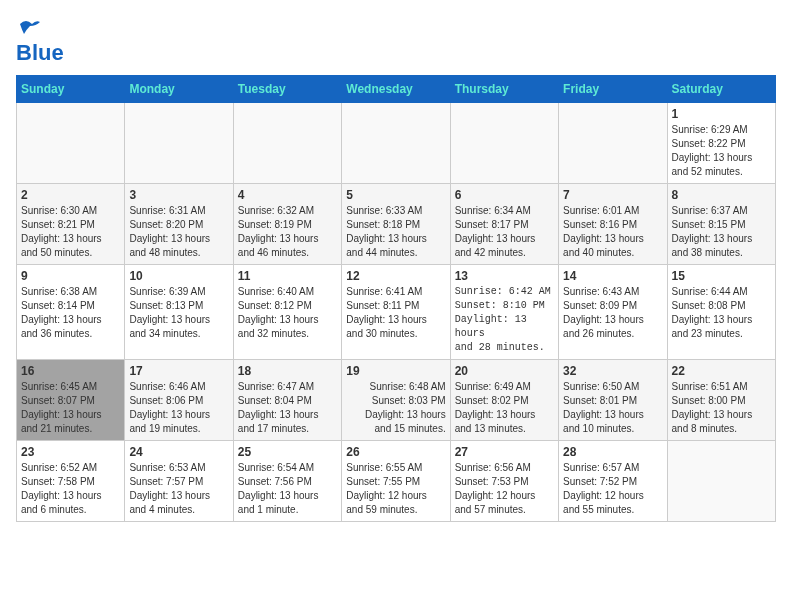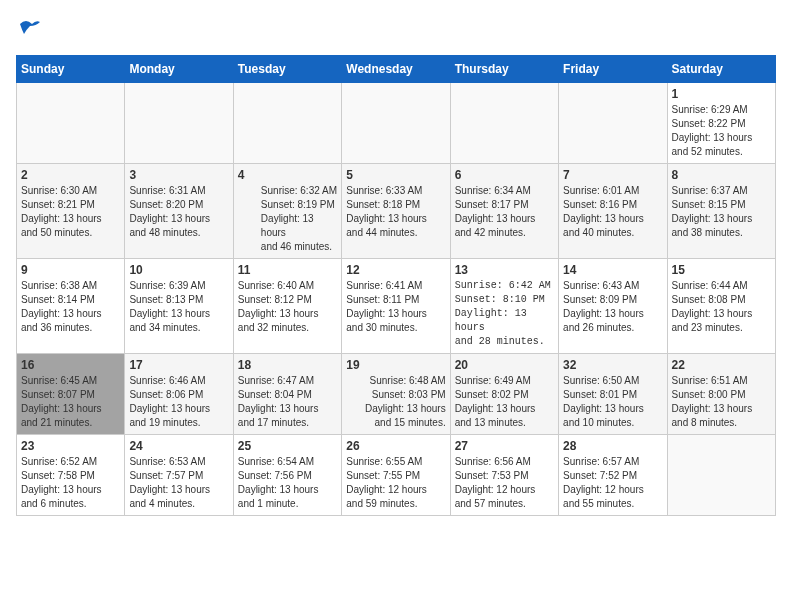--- a/index.html
+++ b/index.html
@@ -44,21 +44,21 @@
       font-size: 14px;
       color: #333;
     }
     .calendar {
       width: 100%;
       border-collapse: collapse;
       font-size: 10.5px;
     }
     .calendar th {
       background: #1565c0;
-      color: #ffffff;
+      color: #5eead4;
       padding: 6px 4px;
       text-align: left;
       font-weight: bold;
       font-size: 12px;
       border: 1px solid #1565c0;
     }
     .calendar td {
       border: 1px solid #ccc;
       vertical-align: top;
       padding: 4px;
@@ -87,20 +87,23 @@
 <div class="header">
   <div class="logo">
     <div>
       <div style="display:flex;align-items:center;">
         <div class="logo-text">
           <svg class="logo-icon" viewBox="0 0 24 24">
               <path d="M2 8 Q8 2 14 8 Q18 4 22 6 Q18 10 12 10 Q8 14 6 18 Q4 14 2 8Z" fill="#1565c0"></path>
             </svg>
         </div>
         <div></div>
+      </div>
+      <div class="logo-text" style="margin-top:-4px;">
+        <span class="logo-blue">Blue</span>
       </div>
     </div>
   </div>
   <div class="title-block">
     <div class="month-title"></div>
     <div class="location"></div>
   </div>
 </div>
 
 <table class="calendar">
@@ -141,21 +144,21 @@
         </td>
         <td style="background: rgb(245, 245, 245);">
           <span class="day-num">3</span>
           <div class="cell-info" style="white-space: pre-line;">Sunrise: 6:31 AM
 Sunset: 8:20 PM
 Daylight: 13 hours
 and 48 minutes.</div>
         </td>
         <td style="background: rgb(245, 245, 245);">
           <span class="day-num">4</span>
-          <div class="cell-info" style="white-space: pre-line; margin-left: 23px;">Sunrise: 6:32 AM
+          <div class="cell-info" style="white-space: pre-line;">Sunrise: 6:32 AM
 Sunset: 8:19 PM
 Daylight: 13 hours
 and 46 minutes.</div>
         </td>
         <td style="background: rgb(245, 245, 245);">
           <span class="day-num">5</span>
           <div class="cell-info" style="white-space: pre-line;">Sunrise: 6:33 AM
 Sunset: 8:18 PM
 Daylight: 13 hours
 and 44 minutes.</div>

